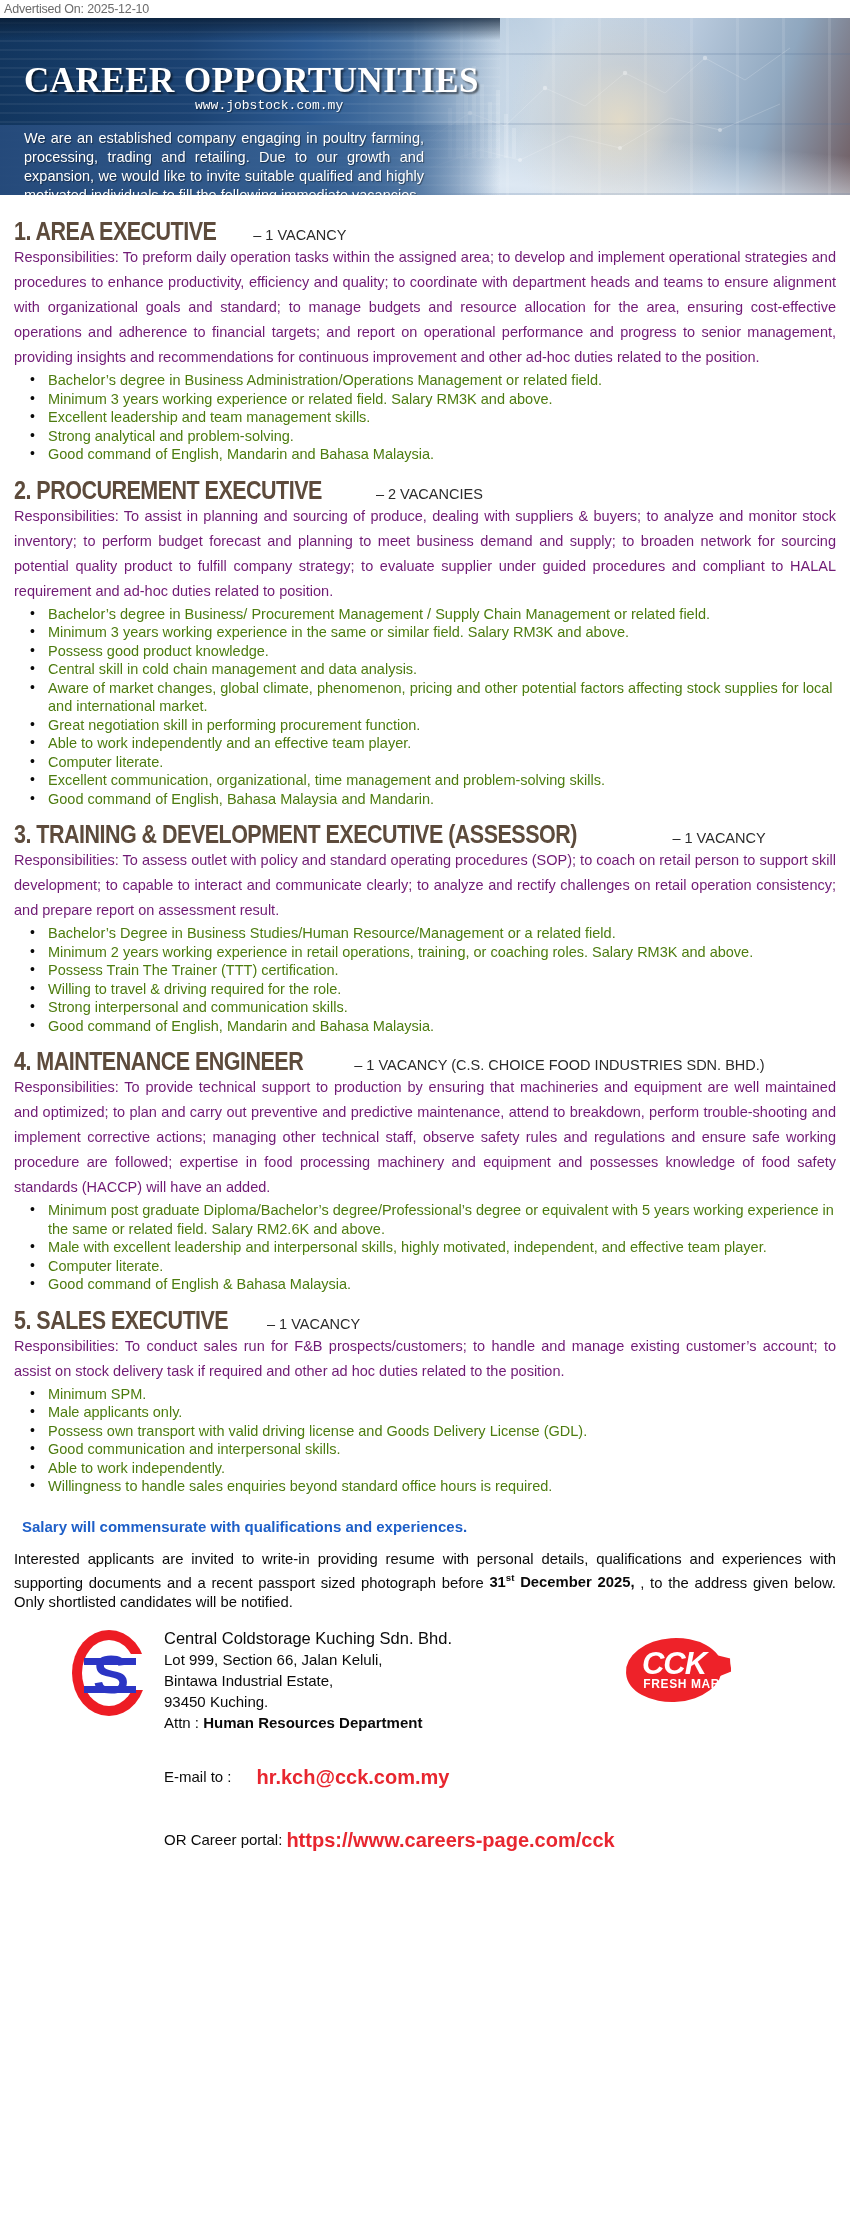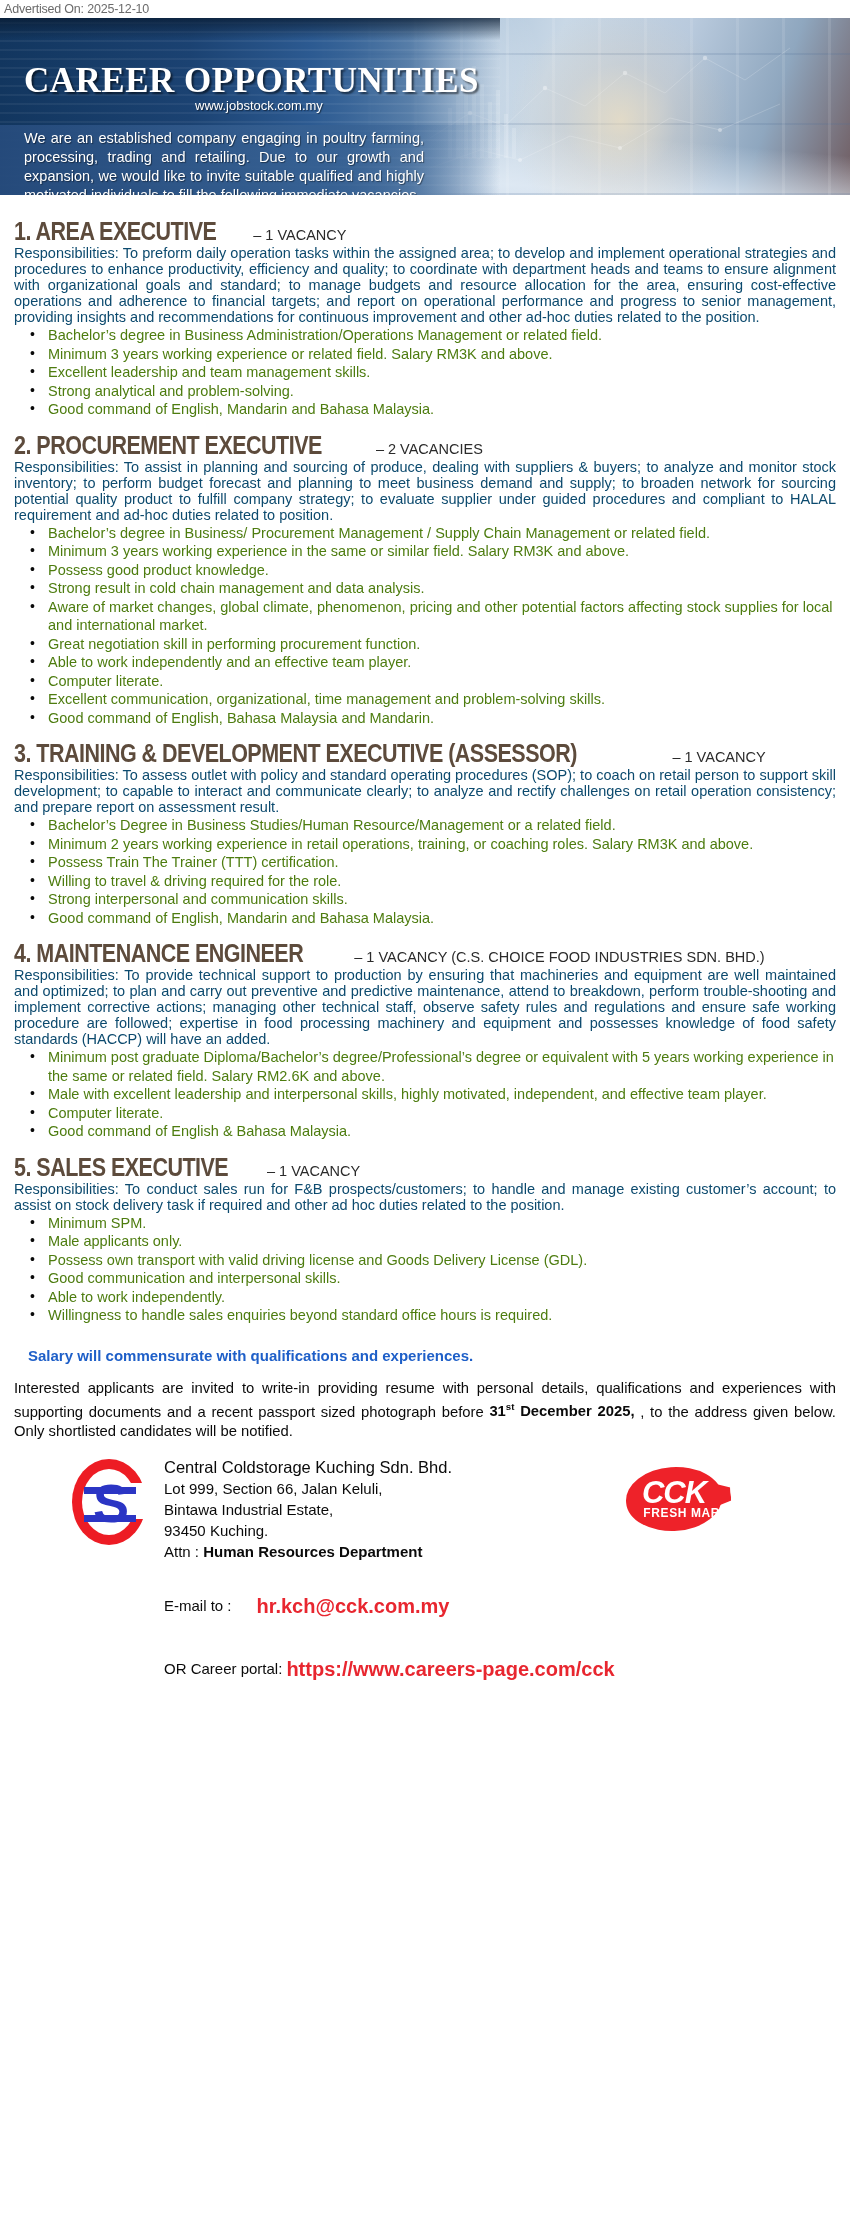--- a/index.html
+++ b/index.html
@@ -79,21 +79,21 @@
     font-family: "Liberation Serif", serif;
     text-shadow: 2px 2px 2px rgba(0,0,0,0.55);
     white-space: nowrap;
   }
   .banner-url {
     position: absolute;
     left: 195px;
     top: 80px;
     font-size: 13px;
     color: #ffffff;
-    font-family: Liberation Sans, sans-serif;
+    font-family: Liberation Mono, monospace;
     text-shadow: 1px 1px 1px rgba(0,0,0,0.5);
   }
   .banner-intro {
     position: absolute;
     left: 24px;
     top: 111px;
     width: 400px;
     font-size: 14.5px;
     line-height: 19px;
     color: #ffffff;
@@ -130,24 +130,24 @@
     vertical-align: baseline;
   }
   .job-vac {
     font-size: 14.5px;
     color: #2b2b2b;
     margin-left: 4px;
     white-space: nowrap;
   }
   .resp {
     font-size: 14.5px;
-    line-height: 16px;
+    line-height: 25px;
     text-align: justify;
     margin: 1px 0 1px 0;
-    color: #0c4a6e;
+    color: #701a75;
   }
   ul.reqs {
     list-style: none;
     margin: 0;
     padding: 0;
   }
   ul.reqs li {
     position: relative;
     padding-left: 34px;
     font-size: 14.5px;
@@ -161,21 +161,21 @@
     left: 16px;
     top: -1px;
     font-size: 14px;
     color: #0a0a0a;
   }
 
   .salary-note {
     color: #1e5fc8;
     font-weight: bold;
     font-size: 15px;
-    margin: 22px 0 14px 14px;
+    margin: 22px 0 14px 8px;
   }
   .apply-note {
     font-size: 14.8px;
     line-height: 20px;
     text-align: justify;
     color: #0a0a0a;
     margin-bottom: 8px;
   }
   .deadline {
     font-weight: bold;
@@ -388,21 +388,21 @@
 
   <div class="job">
     <div class="job-head">
       <span class="job-title">2. PROCUREMENT EXECUTIVE</span><span class="job-vac">– 2 VACANCIES</span>
     </div>
     <p class="resp">Responsibilities: To assist in planning and sourcing of produce, dealing with suppliers &amp; buyers; to analyze and monitor stock inventory; to perform budget forecast and planning to meet business demand and supply; to broaden network for sourcing potential quality product to fulfill company strategy; to evaluate supplier under guided procedures and compliant to HALAL requirement and ad-hoc duties related to position.</p>
     <ul class="reqs">
       <li>Bachelor’s degree in Business/ Procurement Management / Supply Chain Management or related field.</li>
       <li>Minimum 3 years working experience in the same or similar field. Salary RM3K and above.</li>
       <li>Possess good product knowledge.</li>
-      <li>Strong result in cold chain management and data analysis.</li>
+      <li>Central skill in cold chain management and data analysis.</li>
       <li>Aware of market changes, global climate, phenomenon, pricing and other potential factors affecting stock supplies for local and international market.</li>
       <li>Great negotiation skill in performing procurement function.</li>
       <li>Able to work independently and an effective team player.</li>
       <li>Computer literate.</li>
       <li>Excellent communication, organizational, time management and problem-solving skills.</li>
       <li>Good command of English, Bahasa Malaysia and Mandarin.</li>
     </ul>
   </div>
 
   <div class="job">

